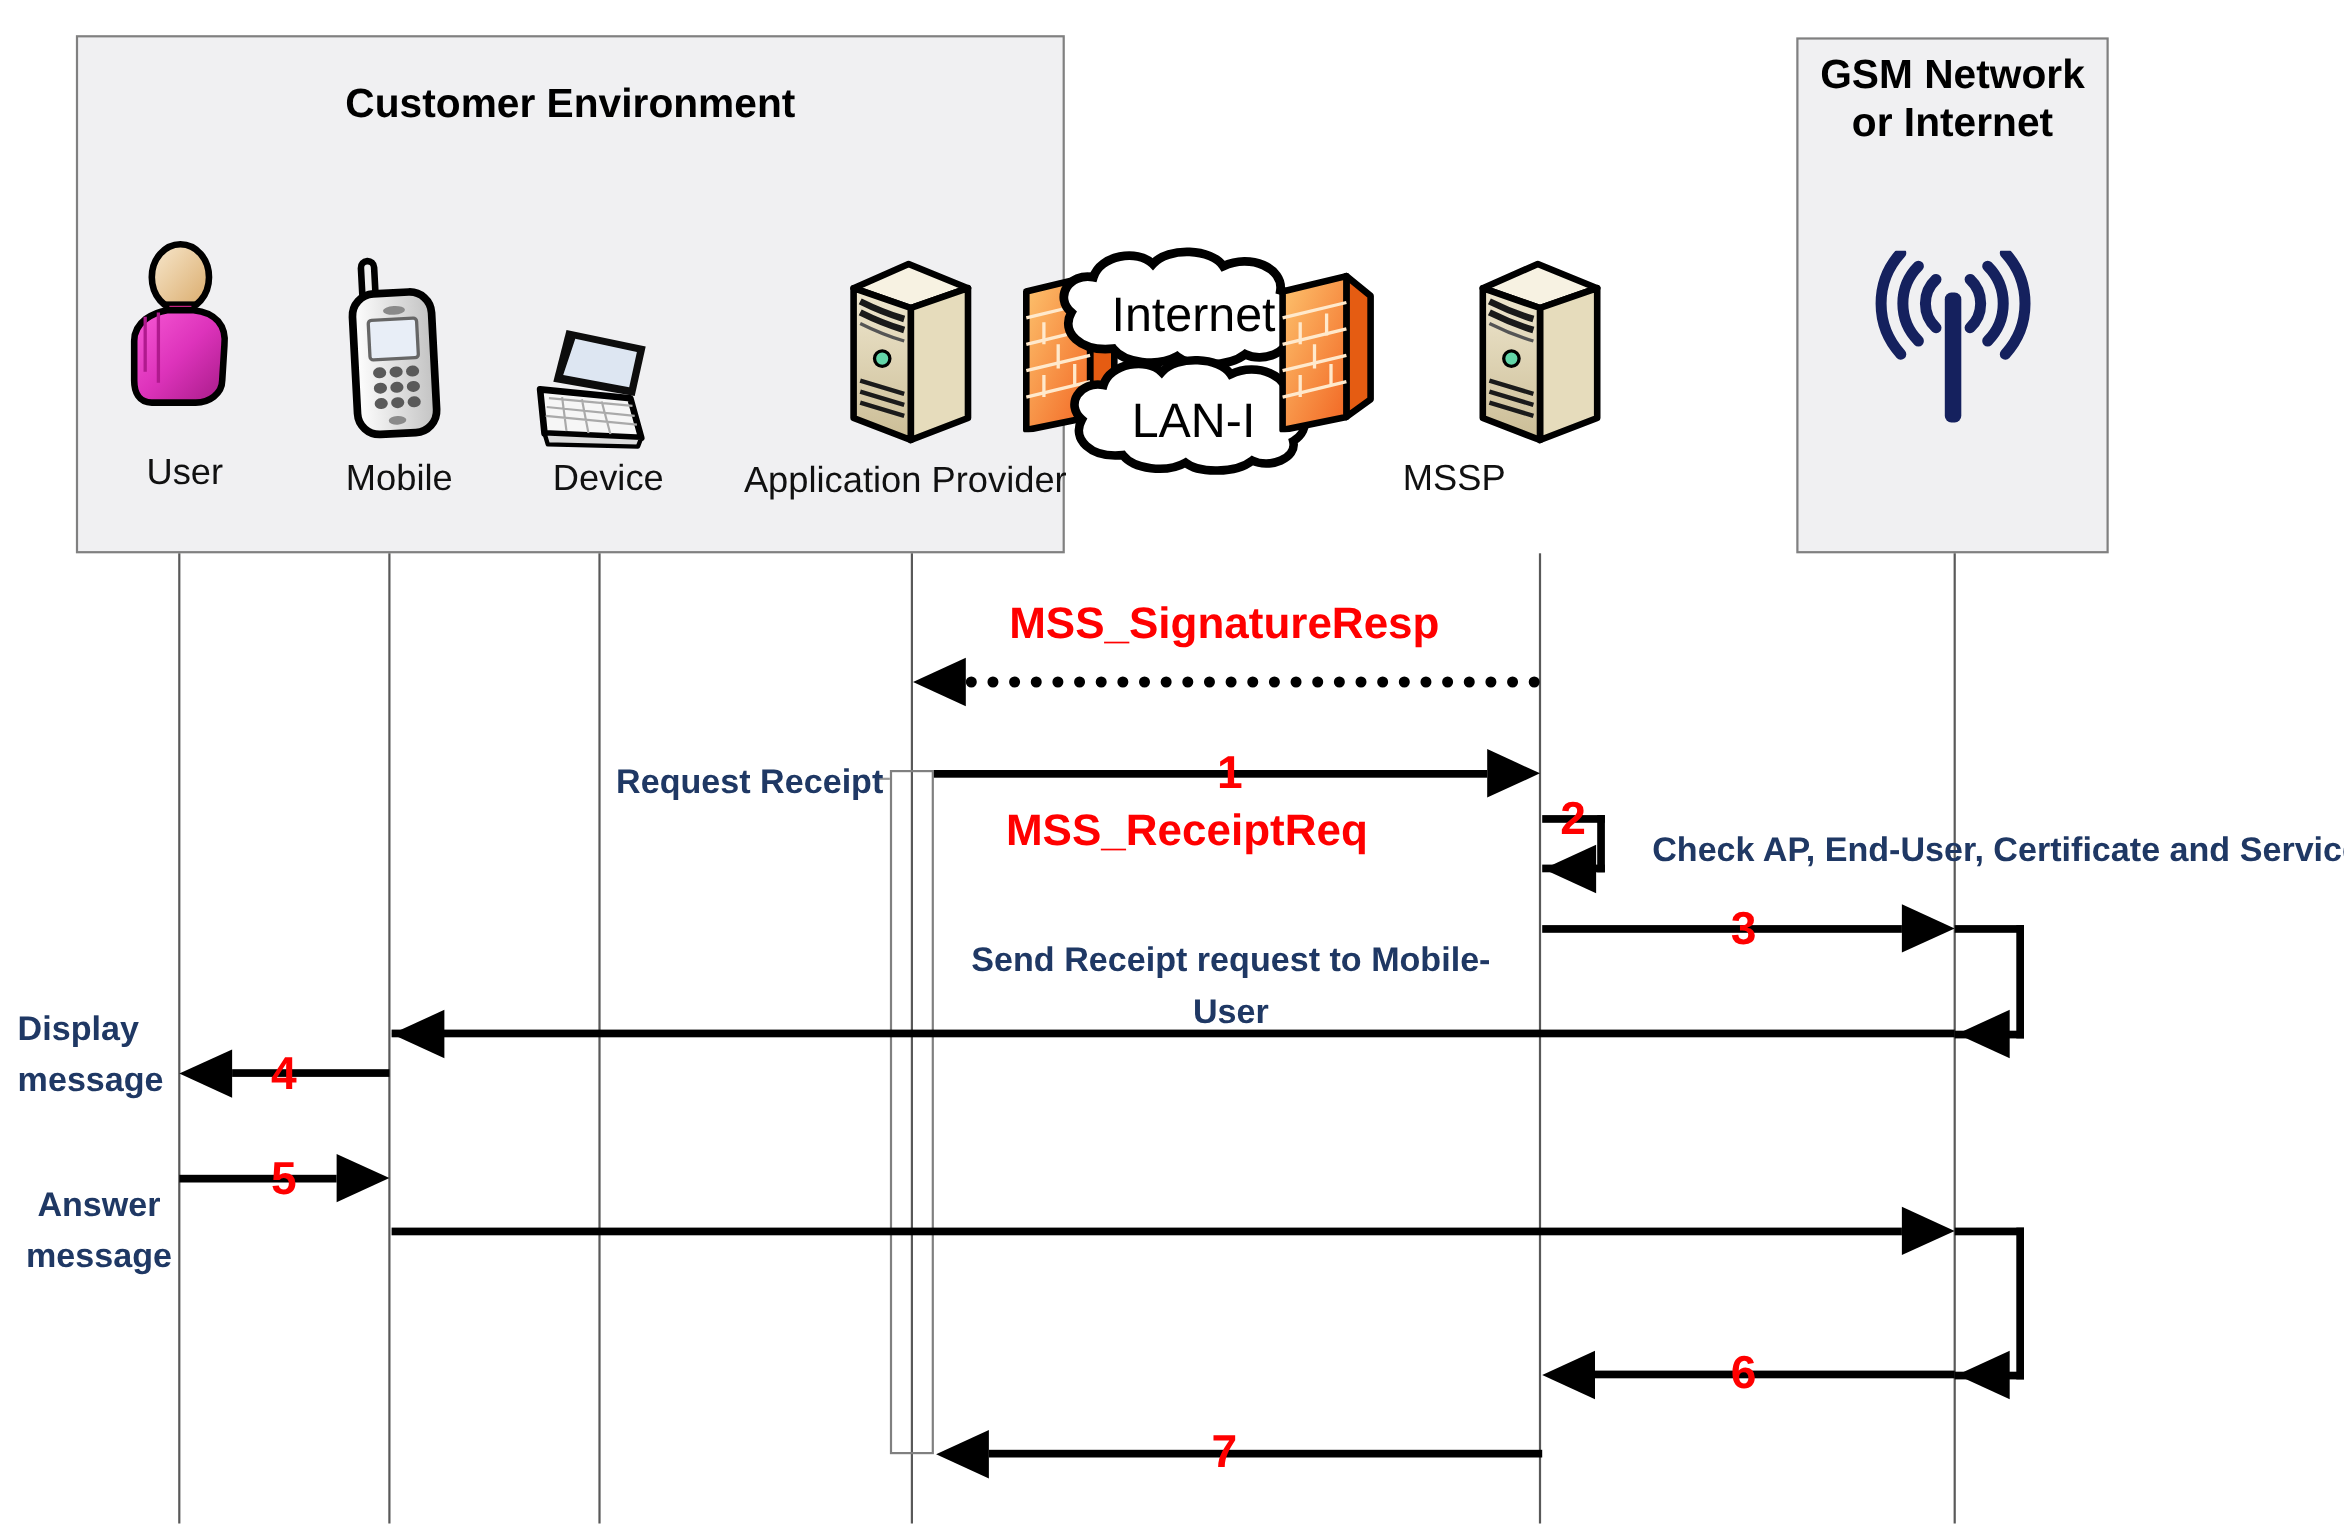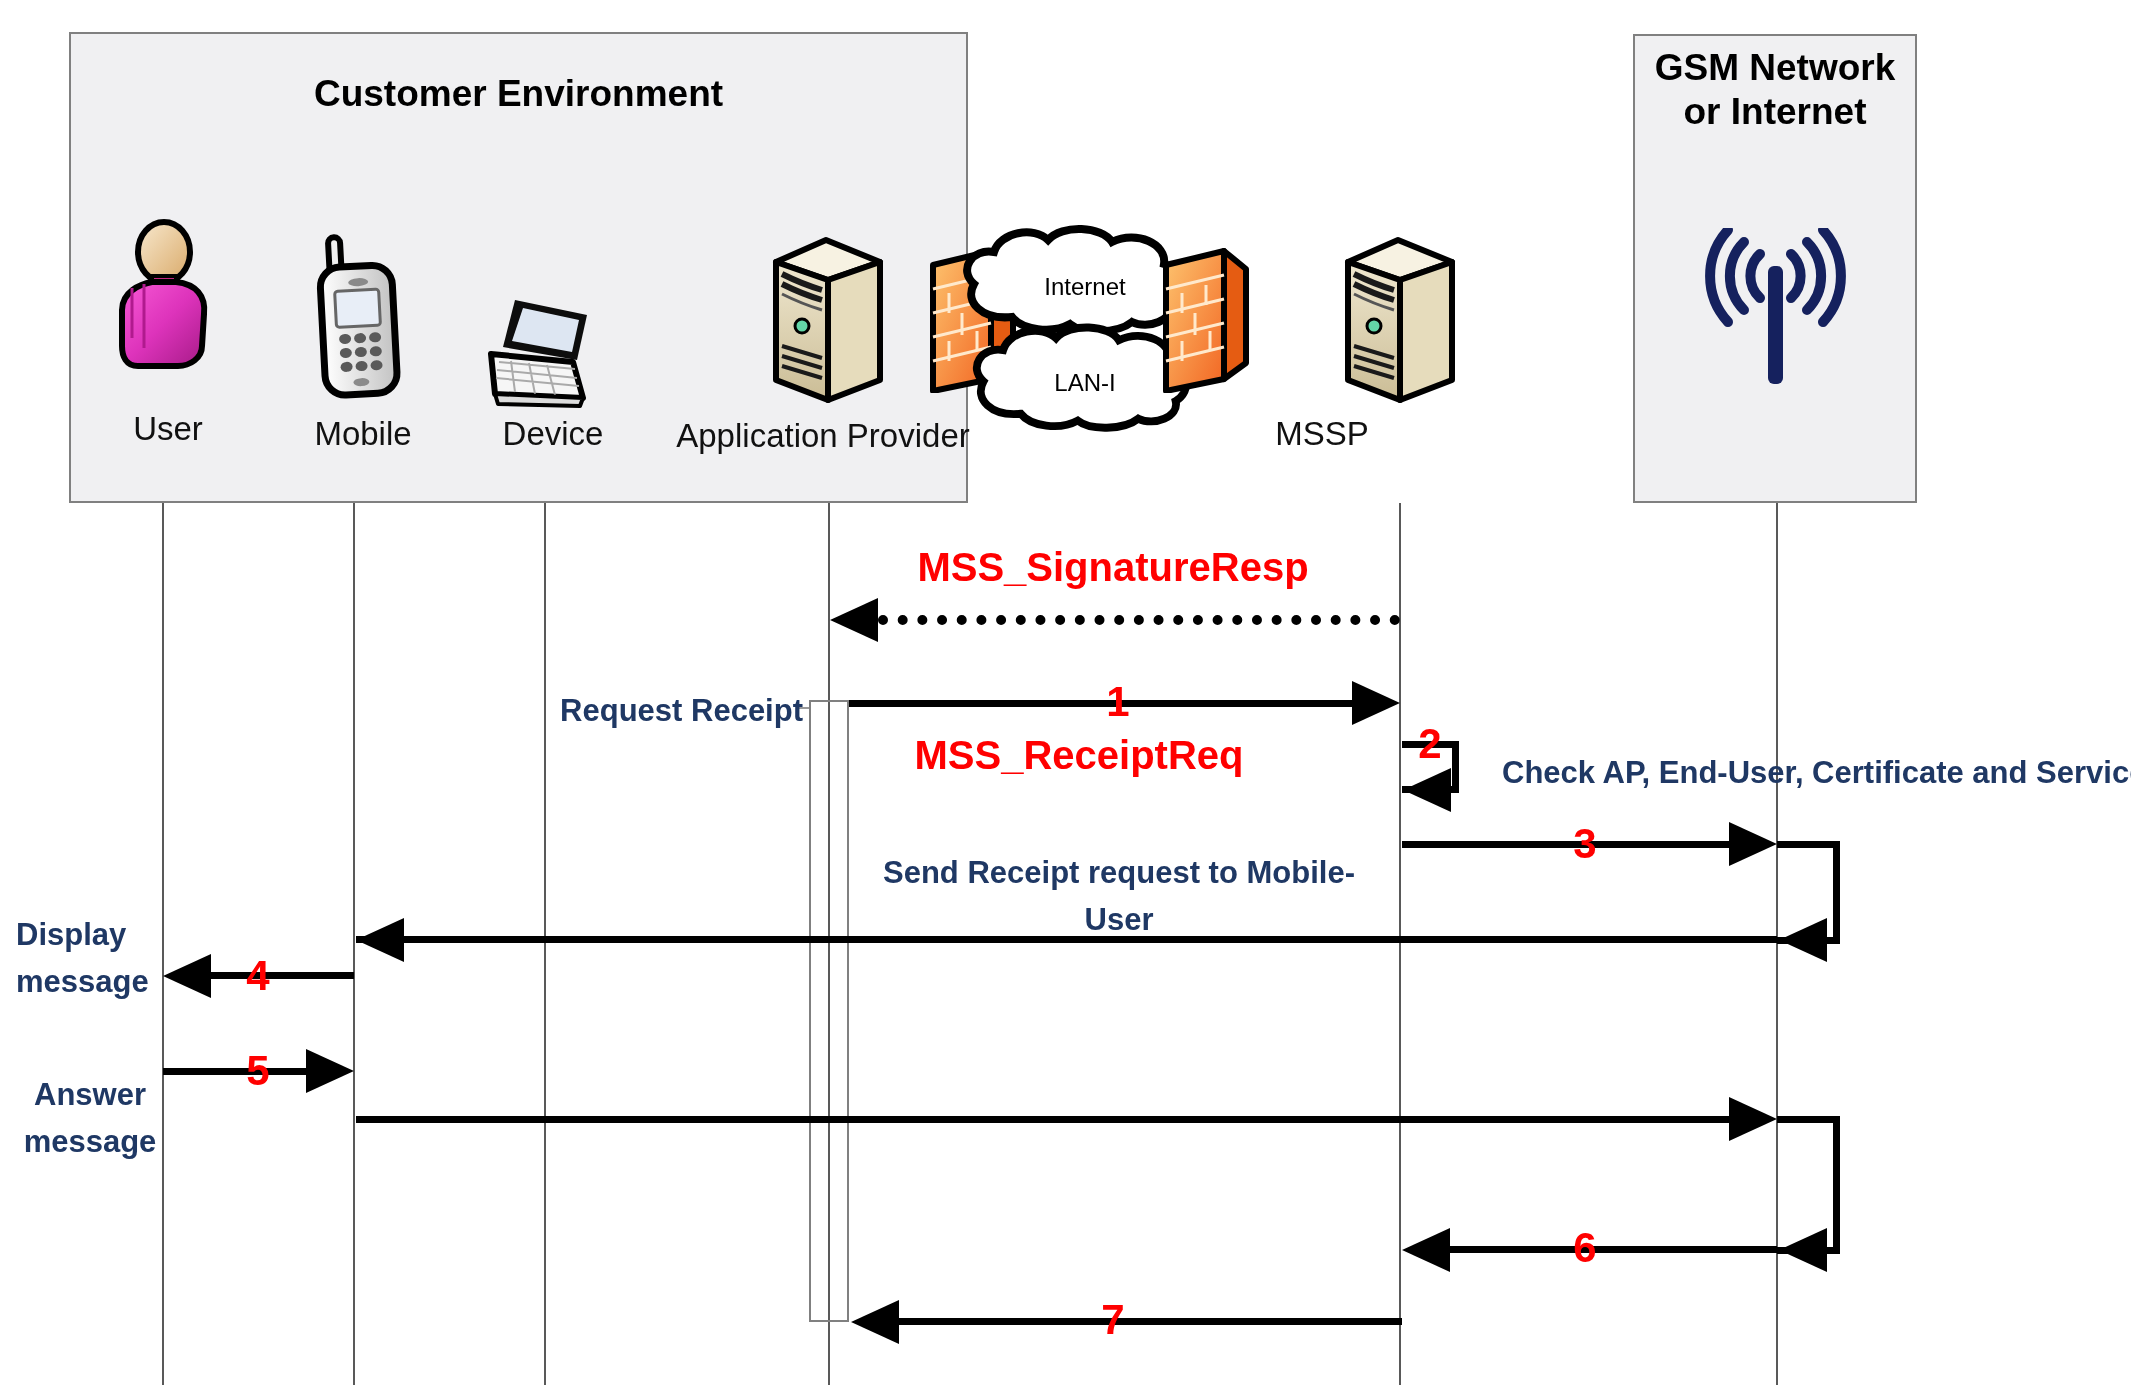--- a/index.html
+++ b/index.html
@@ -25,21 +25,21 @@
   .head-r{position:absolute;width:0;height:0;border-top:22px solid transparent;
           border-bottom:22px solid transparent;border-left:48px solid #000;}
   .loop{position:absolute;border:7px solid #000;border-left:none;box-sizing:border-box;background:transparent;}
   .leader{position:absolute;height:2px;background:#999;}
 
   
   .actor-label{position:absolute;text-align:center;font-size:33px;color:#111;}
   .red-label{position:absolute;font-weight:bold;color:#ff0000;font-size:40px;text-align:center;line-height:46px;}
   .num{position:absolute;font-weight:bold;color:#ff0000;font-size:42px;width:60px;text-align:center;line-height:44px;}
   .navy-label{position:absolute;font-weight:bold;color:#1f3864;font-size:31px;line-height:47px;}
-  .cloud-label{position:absolute;font-size:24px;color:#000;text-align:center;line-height:38px;}
+  .cloud-label{position:absolute;font-size:44px;color:#000;text-align:center;line-height:38px;}
   .svg-icon{position:absolute;}
 </style>
 </head>
 <body>
 
 <div class="canvas">
 
   <div class="box" style="left:69px;top:32px;width:899px;height:471px;">
     <div class="box-title" style="top:12px;margin-top:26px;">Customer Environment</div>
   </div>

